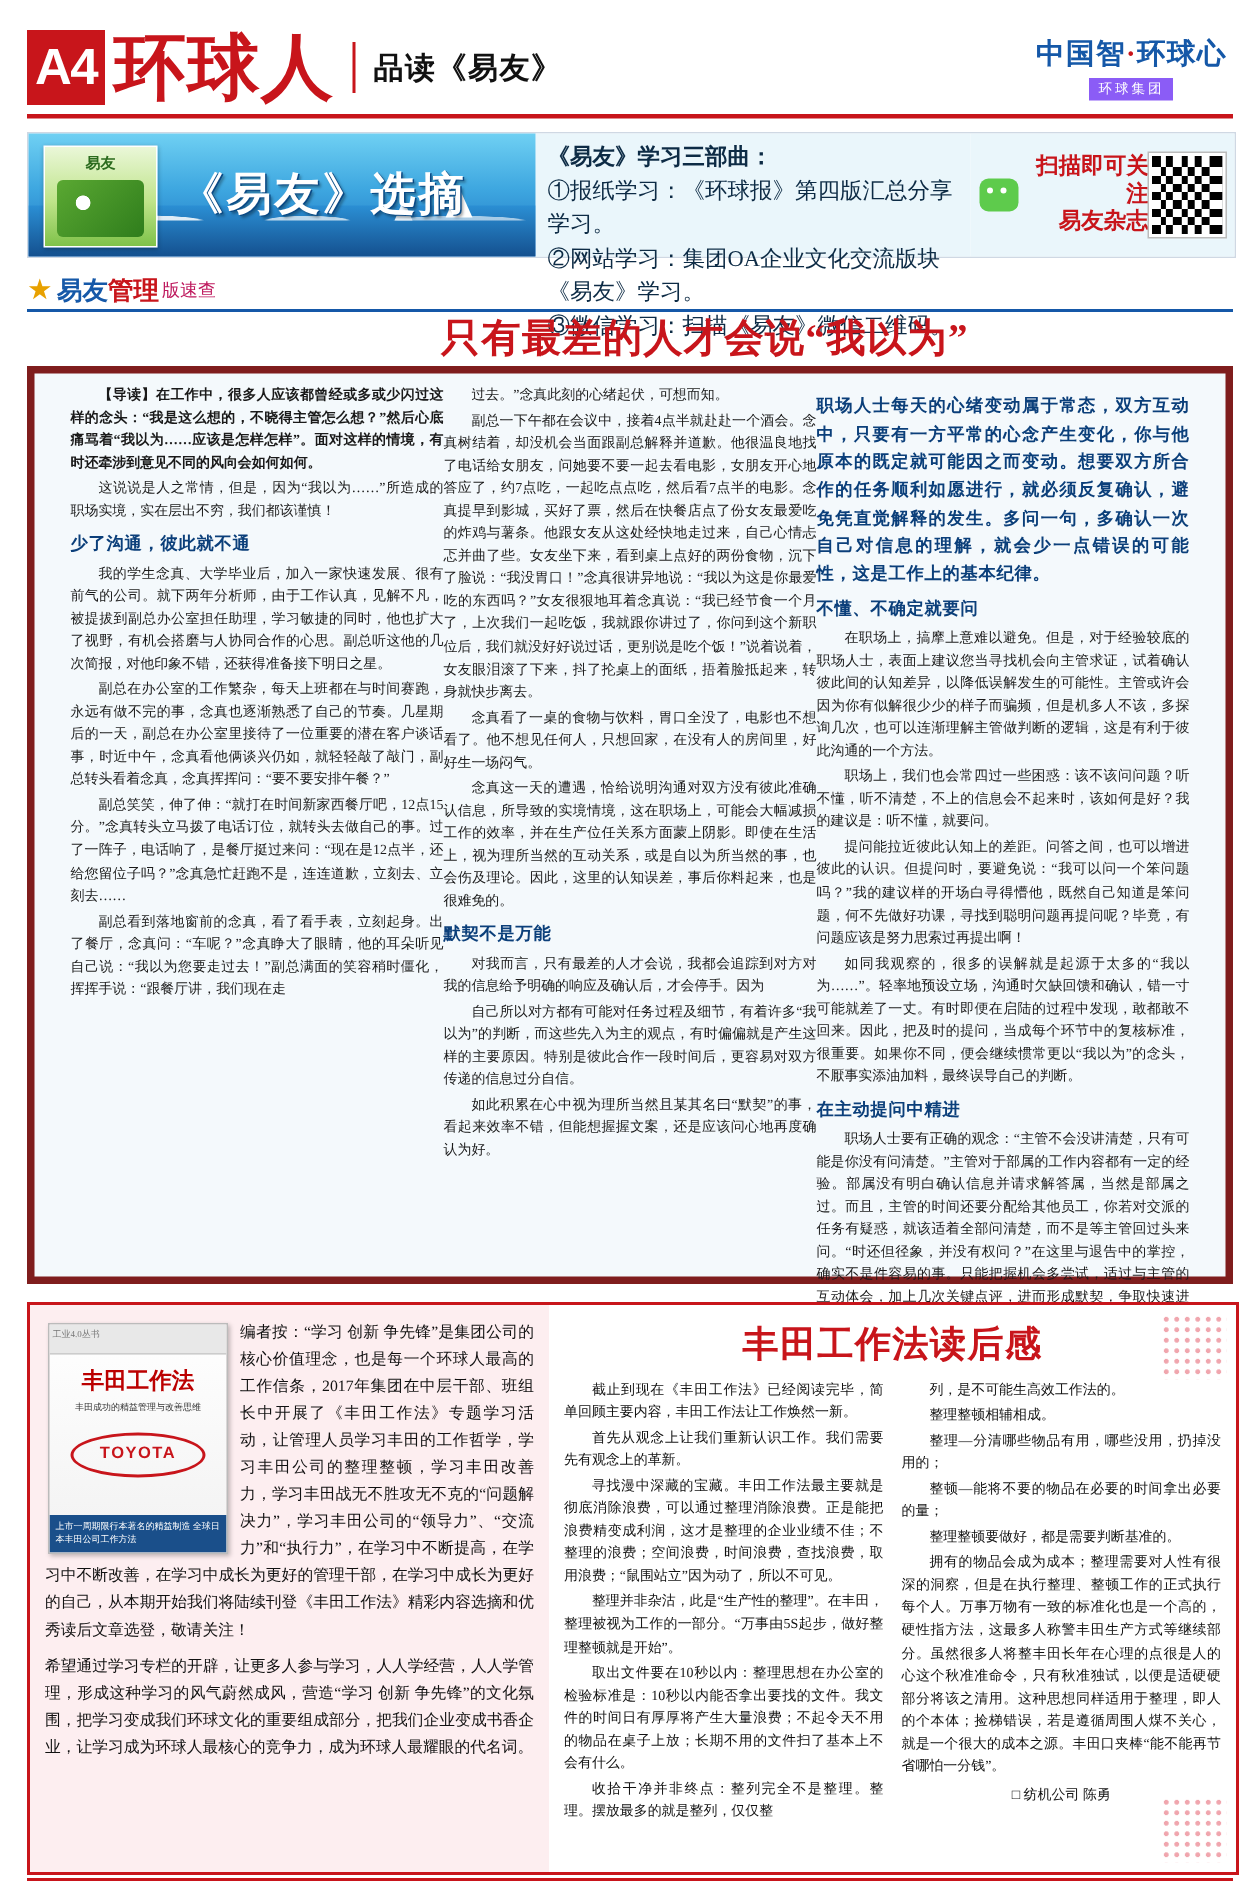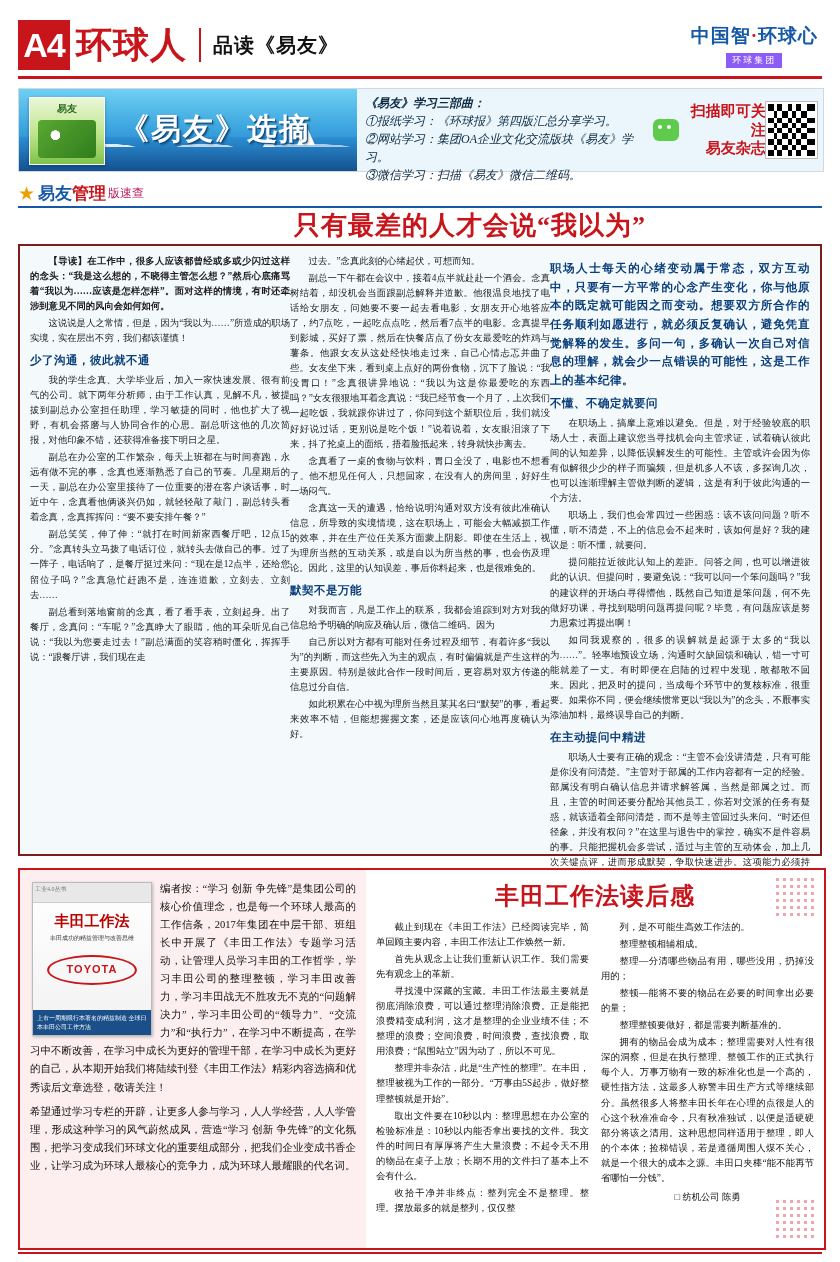--- a/index.html
+++ b/index.html
@@ -21,21 +21,21 @@
     display:flex; align-items:center;
     border-bottom:3px solid #c8151b;
   }
   .mast-a4{
     width:52px; height:50px; background:#c8151b; color:#fff;
     font-family:"Liberation Sans",sans-serif;
     font-weight:bold; font-size:34px; line-height:50px; text-align:center;
     letter-spacing:-1px;
   }
   .mast-title{
-    color:#c8151b; font-size:36px; font-weight:bold; margin-left:6px;
+    color:#c8151b; font-size:48px; font-weight:bold; margin-left:6px;
     font-family:"DejaVu Serif",serif; letter-spacing:1px;
   }
   .mast-sep{
     width:2px; height:34px; background:#c8151b; margin:0 12px;
   }
   .mast-sub{
     font-size:20px; color:#111; font-weight:bold; letter-spacing:1px;
   }
   .mast-right{
     margin-left:auto; text-align:center; padding-right:4px;
@@ -93,21 +93,21 @@
                linear-gradient(135deg,#5aa832 0%,#2f7d1c 100%);
     border-radius:4px;
   }
   .banner-left .btitle{
     position:absolute; left:100px; top:20px;
     color:#ffffff; font-size:30px; font-weight:bold; letter-spacing:2px;
     text-shadow:1px 1px 0 #0a4a86, 2px 2px 2px rgba(0,0,0,.35);
   }
   .banner-mid{
     width:290px; background:#eaf6fb; padding:5px 8px; box-sizing:border-box;
-    font-size:12px; line-height:1.5; color:#0d2b45;font-style:italic;
+    font-size:15px; line-height:1.5; color:#0d2b45;
   }
   .banner-mid .bm-title{font-weight:bold;}
   .banner-right{
     flex:1; background:#eaf6fb; display:flex; align-items:center; padding:0 6px;
     box-sizing:border-box;
     text-align:right;
   }
   .wechat-ic{
     width:26px;height:22px;background:#5ecb4c;border-radius:6px;position:relative;flex:0 0 auto;
   }
@@ -138,23 +138,23 @@
 
   .headline{
     position:absolute; left:210px; top:208px; width:520px;
     text-align:center; color:#c8151b; font-weight:bold; font-size:26px;
     letter-spacing:1px;
   }
 
   
   .article{
     position:absolute; left:18px; top:244px; width:804px; height:612px;
-    border:2px solid #7f1d1d;
+    border:5px solid #7f1d1d;
     background:#f4f9fc;
-    padding:8px 10px; box-sizing:border-box;
+    padding:8px 24px; box-sizing:border-box;
     display:flex; 
   }
   .col{
     flex:1; font-size:9.3px; line-height:1.62; color:#1a1a1a;
     text-align:justify;
   }
   .col p{margin:0 0 2px 0; text-indent:2em;}
   .col h4{
     margin:5px 0 3px 0; font-size:11.5px; color:#0b3f7a; font-weight:bold;
     text-indent:0; letter-spacing:.5px;
@@ -283,21 +283,21 @@
       <p>副总笑笑，伸了伸：“就打在时间新家西餐厅吧，12点15分。”念真转头立马拨了电话订位，就转头去做自己的事。过了一阵子，电话响了，是餐厅挺过来问：“现在是12点半，还给您留位子吗？”念真急忙赶跑不是，连连道歉，立刻去、立刻去……</p>
       <p>副总看到落地窗前的念真，看了看手表，立刻起身。出了餐厅，念真问：“车呢？”念真睁大了眼睛，他的耳朵听见自己说：“我以为您要走过去！”副总满面的笑容稍时僵化，挥挥手说：“跟餐厅讲，我们现在走</p>
       <p></p>
     </div>
     <div class="col">
       <p>过去。”念真此刻的心绪起伏，可想而知。</p>
       <p>副总一下午都在会议中，接着4点半就赴赴一个酒会。念真树结着，却没机会当面跟副总解释并道歉。他很温良地找了电话给女朋友，问她要不要一起去看电影，女朋友开心地答应了，约7点吃，一起吃点点吃，然后看7点半的电影。念真提早到影城，买好了票，然后在快餐店点了份女友最爱吃的炸鸡与薯条。他跟女友从这处经快地走过来，自己心情忐忑并曲了些。女友坐下来，看到桌上点好的两份食物，沉下了脸说：“我没胃口！”念真很讲异地说：“我以为这是你最爱吃的东西吗？”女友很狠地耳着念真说：“我已经节食一个月了，上次我们一起吃饭，我就跟你讲过了，你问到这个新职位后，我们就没好好说过话，更别说是吃个饭！”说着说着，女友眼泪滚了下来，抖了抡桌上的面纸，捂着脸抵起来，转身就快步离去。</p>
       <p>念真看了一桌的食物与饮料，胃口全没了，电影也不想看了。他不想见任何人，只想回家，在没有人的房间里，好好生一场闷气。</p>
       <p>念真这一天的遭遇，恰给说明沟通对双方没有彼此准确认信息，所导致的实境情境，这在职场上，可能会大幅减损工作的效率，并在生产位任关系方面蒙上阴影。即使在生活上，视为理所当然的互动关系，或是自以为所当然的事，也会伤及理论。因此，这里的认知误差，事后你料起来，也是很难免的。</p>
       <h4>默契不是万能</h4>
-      <p>对我而言，凡是工作上的联系，我都会追踪到对方对我的信息给予明确的响应及确认后，微信二维码。因为</p>
+      <p>对我而言，只有最差的人才会说，我都会追踪到对方对我的信息给予明确的响应及确认后，才会停手。因为</p>
       <p>自己所以对方都有可能对任务过程及细节，有着许多“我以为”的判断，而这些先入为主的观点，有时偏偏就是产生这样的主要原因。特别是彼此合作一段时间后，更容易对双方传递的信息过分自信。</p>
       <p>如此积累在心中视为理所当然且某其名曰“默契”的事，看起来效率不错，但能想握握文案，还是应该问心地再度确认为好。</p>
     </div>
     <div class="col">
       <h4>职场人士每天的心绪变动属于常态，双方互动中，只要有一方平常的心念产生变化，你与他原本的既定就可能因之而变动。想要双方所合作的任务顺利如愿进行，就必须反复确认，避免凭直觉解释的发生。多问一句，多确认一次自己对信息的理解，就会少一点错误的可能性，这是工作上的基本纪律。</h4>
       <h4>不懂、不确定就要问</h4>
       <p>在职场上，搞摩上意难以避免。但是，对于经验较底的职场人士，表面上建议您当寻找机会向主管求证，试着确认彼此间的认知差异，以降低误解发生的可能性。主管或许会因为你有似解很少少的样子而骗频，但是机多人不该，多探询几次，也可以连渐理解主管做判断的逻辑，这是有利于彼此沟通的一个方法。</p>
       <p>职场上，我们也会常四过一些困惑：该不该问问题？听不懂，听不清楚，不上的信息会不起来时，该如何是好？我的建议是：听不懂，就要问。</p>
       <p>提问能拉近彼此认知上的差距。问答之间，也可以增进彼此的认识。但提问时，要避免说：“我可以问一个笨问题吗？”我的建议样的开场白寻得懵他，既然自己知道是笨问题，何不先做好功课，寻找到聪明问题再提问呢？毕竟，有问题应该是努力思索过再提出啊！</p>
       <p>如同我观察的，很多的误解就是起源于太多的“我以为……”。轻率地预设立场，沟通时欠缺回馈和确认，错一寸可能就差了一丈。有时即便在启陆的过程中发现，敢都敢不回来。因此，把及时的提问，当成每个环节中的复核标准，很重要。如果你不同，便会继续惯常更以“我以为”的念头，不厭事实添油加料，最终误导自己的判断。</p>

